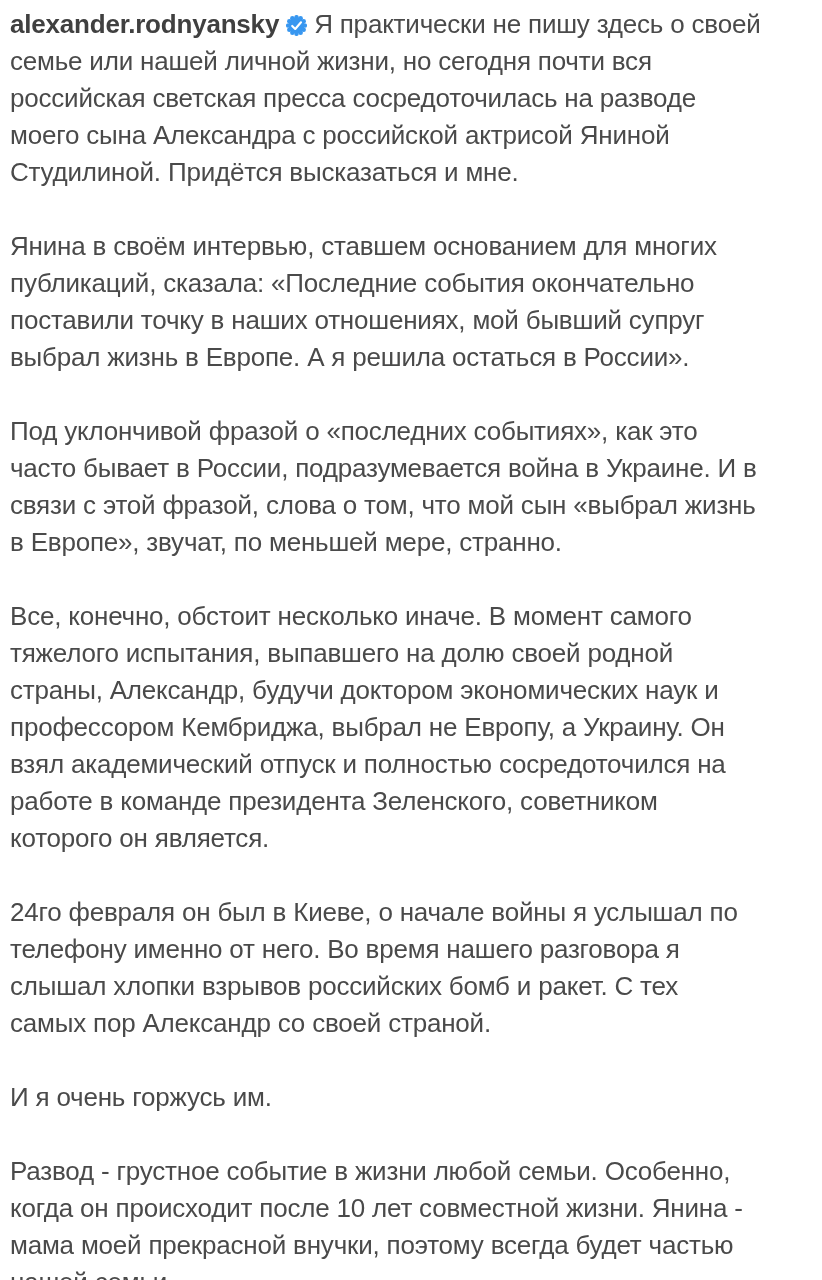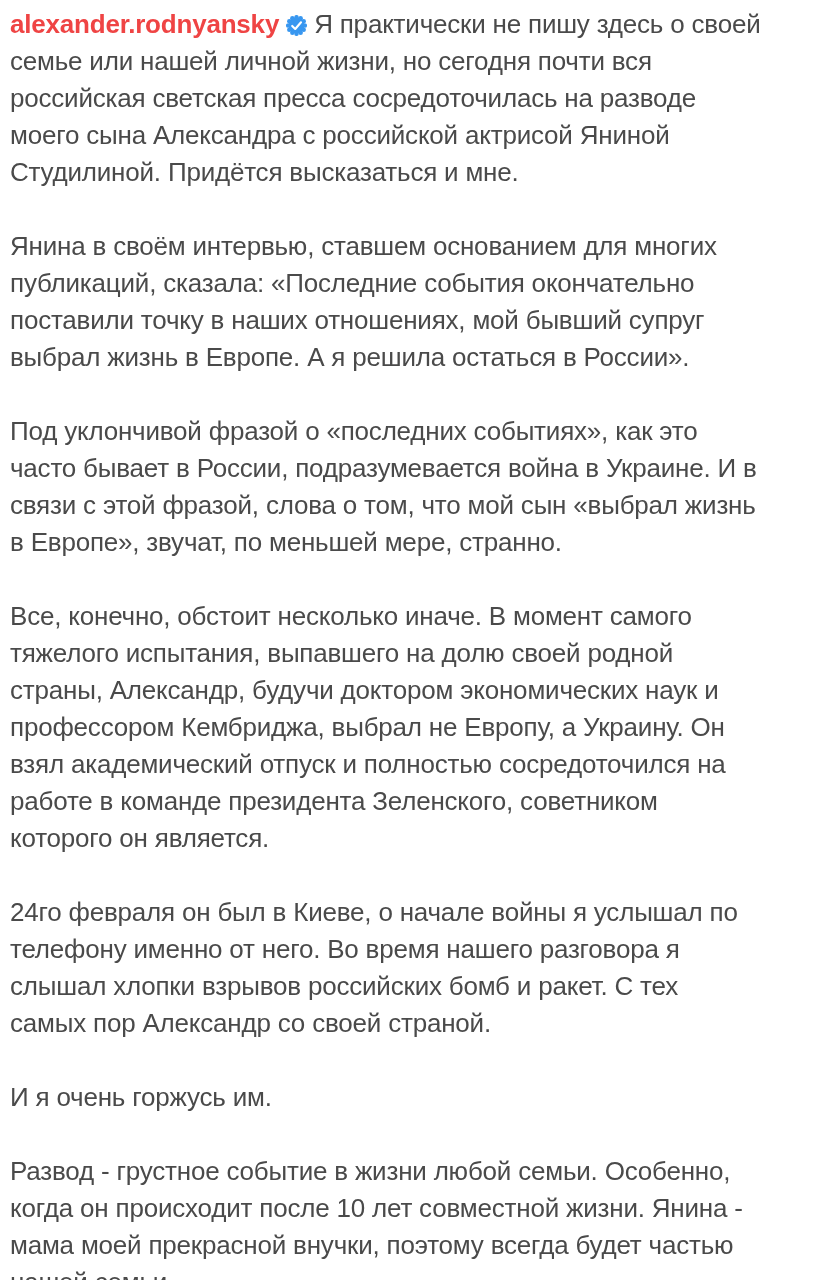--- a/index.html
+++ b/index.html
@@ -15,21 +15,21 @@
   }
   .post-caption {
     padding: 6px 10px 0 10px;
     font-size: 26px;
     line-height: 37px;
     color: #4a4a4a;
     letter-spacing: -0.2px;
   }
   .username {
     font-weight: bold;
-    color: #ef4444;
+    color: #404040;
     cursor: pointer;
   }
   .verified-badge {
     display: inline-block;
     width: 21px;
     height: 21px;
     margin: 0 7px 0 7px;
     vertical-align: -3px;
   }
   .caption-body {

